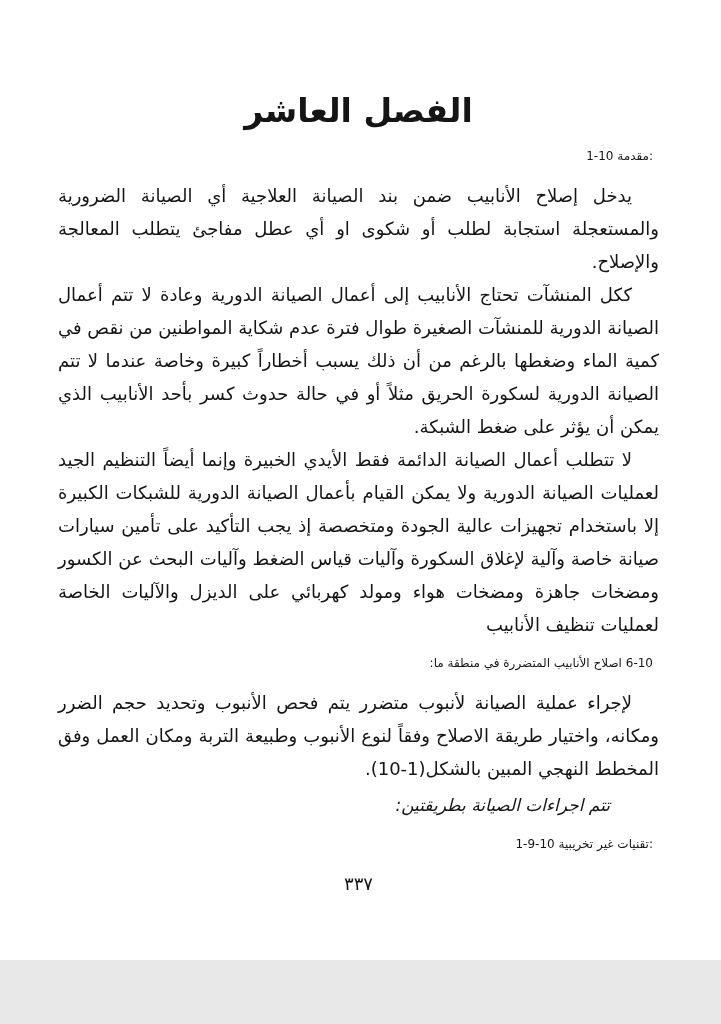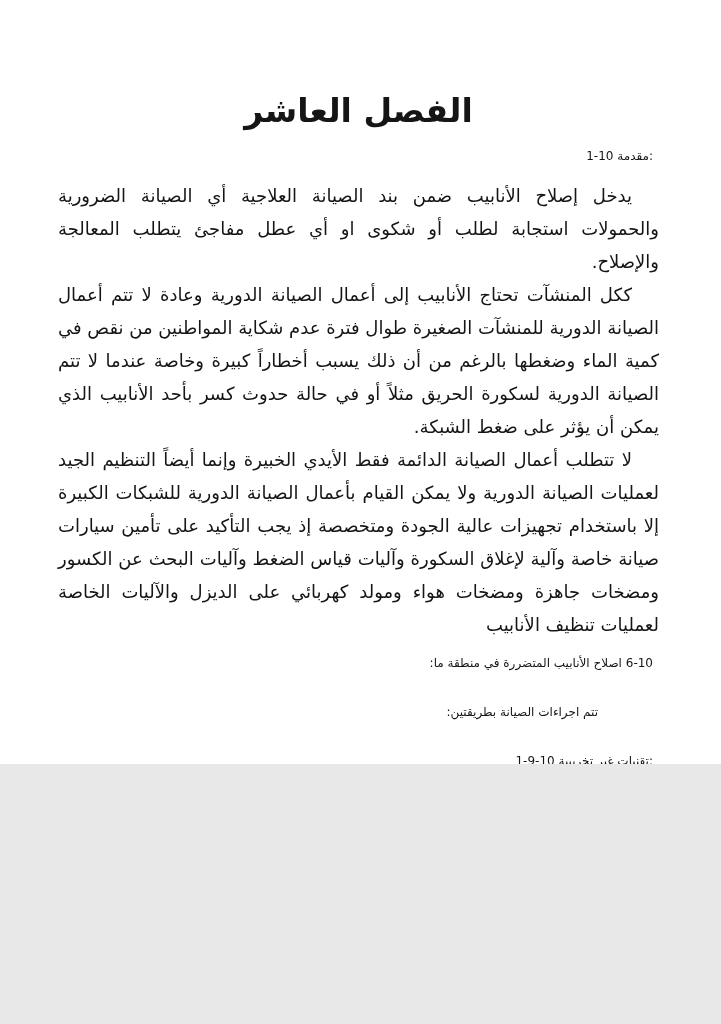--- a/index.html
+++ b/index.html
@@ -3,21 +3,21 @@
 <meta charset="utf-8">
 <style>
   html, body {
     margin: 0;
     padding: 0;
     background: #e8e8e8;
   }
   .page {
     position: relative;
     width: 721px;
-    height: 764px;
+    height: 960px;
     margin: 0 auto;
     background: #ffffff;
     box-sizing: border-box;
     padding: 88px 62px 0 58px;
     font-family: "DejaVu Sans", sans-serif;
     color: #151515;
     overflow: hidden;
   }
   .chapter-title {
     text-align: center;
@@ -47,50 +47,53 @@
     text-align: justify;
     text-justify: inter-word;
     font-size: 18px;
     line-height: 33px;
     margin: 0;
     text-indent: 27px;
   }
   .inline-line {
     direction: rtl;
     text-align: right;
-    font-size: 12px;
+    font-size: 17px;
     line-height: 33px;
-    margin: 16px;
+    margin: 4px;
     text-indent: 45px;
+    font-style: italic;
   }
   .page-number {
     text-align: center;
     font-size: 18px;
     line-height: 33px;
     margin-top: 4px;
   }
 </style>
 </head>
 <body>
 
 <div class="page">
 
   <div class="chapter-title">الفصل العاشر</div>
 
 
   <div class="heading ltr">1-10 مقدمة:</div>
 
-  <p class="para">يدخل إصلاح الأنابيب ضمن بند الصيانة العلاجية أي الصيانة الضرورية والحمولات استجابة لطلب أو شكوى او أي عطل مفاجئ يتطلب المعالجة والإصلاح.</p>
+  <p class="para">يدخل إصلاح الأنابيب ضمن بند الصيانة العلاجية أي الصيانة الضرورية والمستعجلة استجابة لطلب أو شكوى او أي عطل مفاجئ يتطلب المعالجة والإصلاح.</p>
 
   <p class="para">ككل المنشآت تحتاج الأنابيب إلى أعمال الصيانة الدورية وعادة لا تتم أعمال الصيانة الدورية للمنشآت الصغيرة طوال فترة عدم شكاية المواطنين من نقص في كمية الماء وضغطها بالرغم من أن ذلك يسبب أخطاراً كبيرة وخاصة عندما لا تتم الصيانة الدورية لسكورة الحريق مثلاً أو في حالة حدوث كسر بأحد الأنابيب الذي يمكن أن يؤثر على ضغط الشبكة.</p>
 
   <p class="para">لا تتطلب أعمال الصيانة الدائمة فقط الأيدي الخبيرة وإنما أيضاً التنظيم الجيد لعمليات الصيانة الدورية ولا يمكن القيام بأعمال الصيانة الدورية للشبكات الكبيرة إلا باستخدام تجهيزات عالية الجودة ومتخصصة إذ يجب التأكيد على تأمين سيارات صيانة خاصة وآلية لإغلاق السكورة وآليات قياس الضغط وآليات البحث عن الكسور ومضخات جاهزة ومضخات هواء ومولد كهربائي على الديزل والآليات الخاصة لعمليات تنظيف الأنابيب</p>
 
   <div class="heading rtl">6-10 اصلاح الأنابيب المتضررة في منطقة ما:</div>
 
+  <p class="para">لإجراء عملية الصيانة لأنبوب متضرر يتم فحص الأنبوب وتحديد حجم الضرر ومكانه، واختيار طريقة الاصلاح وفقاً لنوع الأنبوب وطبيعة التربة ومكان العمل وفق المخطط النهجي المبين بالشكل(1-10).</p>
 
   <p class="inline-line">تتم اجراءات الصيانة بطريقتين:</p>
 
   <div class="heading ltr">1-9-10 تقنيات غير تخريبية:</div>
 
 
+  <div class="page-number">٣٣٧</div>
 
 </div>
 
 </body></html>

